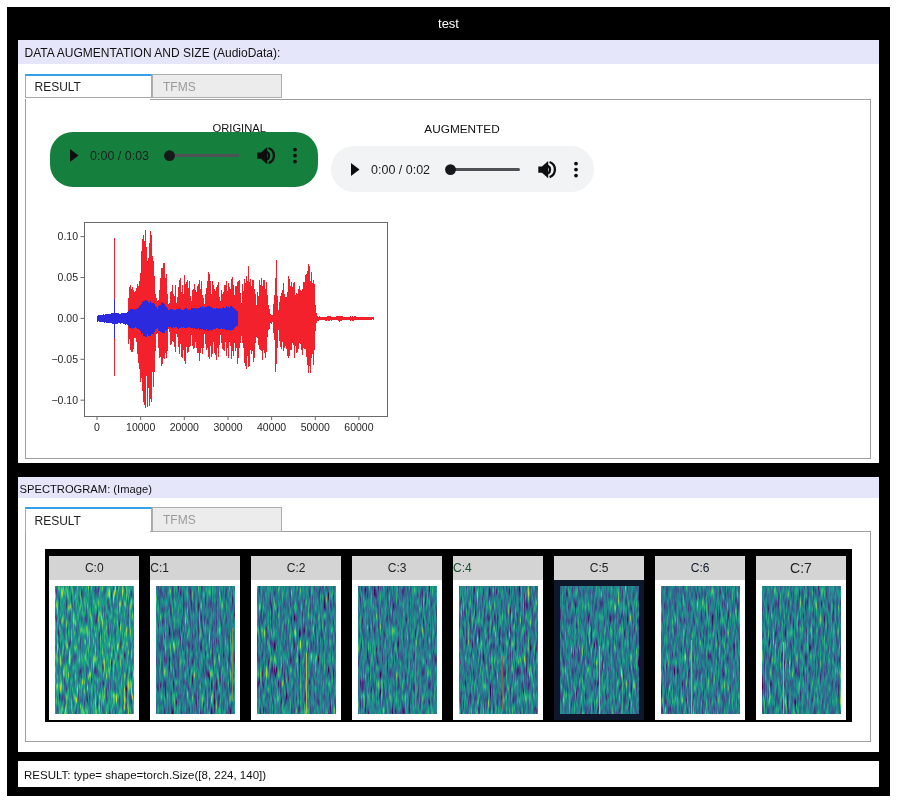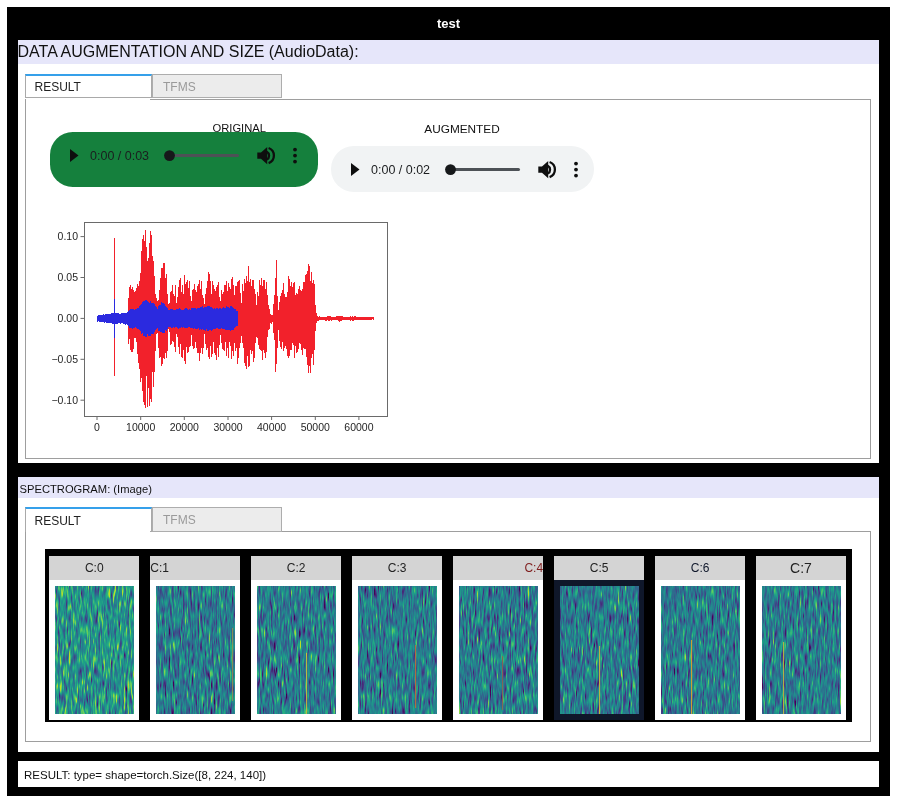--- a/index.html
+++ b/index.html
@@ -1,21 +1,21 @@
 <!DOCTYPE html>
 <html><head><meta charset="utf-8"><style>
 *{margin:0;padding:0}
 body{width:904px;height:804px;background:#fff;font-family:"Liberation Sans",sans-serif;position:relative;overflow:hidden}
 .abs{position:absolute}
 </style></head><body>
 <div class="abs" style="left:7px;top:7px;width:883px;height:789px;background:#000;z-index:0"></div>
-<div class="abs" style="left:7px;top:7px;width:883px;height:33px;line-height:34px;text-align:center;color:#fff;font-size:13px;font-weight:bold;z-index:1">test</div>
+<div class="abs" style="left:7px;top:7px;width:883px;height:33px;line-height:34px;text-align:center;color:#fff;font-size:13px;font-weight:normal;z-index:1">test</div>
 
 <div class="abs" style="left:17.5px;top:40.4px;width:861.5px;height:422.3px;background:#fff;z-index:1">
-  <div style="position:absolute;left:0;top:0;width:861.5px;height:23.9px;background:#e6e6fa;line-height:24px"><span style="font-size:16px;color:#111">DATA AUGMENTATION AND SIZE (AudioData):</span></div>
+  <div style="position:absolute;left:0;top:0;width:861.5px;height:23.9px;background:#e6e6fa;line-height:24px"><span style="margin-left:7px;font-size:12px;color:#111">DATA AUGMENTATION AND SIZE (AudioData):</span></div>
 </div>
 <div class="abs" style="left:24.5px;top:98.5px;width:844.5px;height:358.2px;border:1px solid #9e9e9e;background:#fff;z-index:2"></div>
 <div class="abs" style="left:25.5px;top:97.5px;width:124.5px;height:2px;background:#fff;z-index:6"></div>
 <div style="position:absolute;left:24.5px;top:73.7px;width:127.5px;height:24.8px;background:#fff;border:1px solid #a9a9a9;border-top:2px solid #35a0ea;box-sizing:border-box;z-index:5">
 <div style="margin:4.5px 0 0 9px;font-size:12px;color:#222">RESULT</div>
   </div>
 <div style="position:absolute;left:152px;top:73.7px;width:129.5px;height:24.8px;background:#ececec;border:1px solid #adadad;box-sizing:border-box;z-index:4">
 <div style="margin:5px 0 0 10px;font-size:12px;color:#9a9a9a">TFMS</div>
   </div>
 <div class="abs" style="left:100px;top:122px;width:166px;text-align:right;font-size:11.2px;color:#111;z-index:6">ORIGINAL</div>
@@ -171,21 +171,21 @@
             </feComponentTransfer>
 </filter>
         </defs>
 <rect width="79" height="128" fill="#2a788e"></rect>
 <rect width="79" height="128" filter="url(#sp3)"></rect>
 <rect x="57" y="59" width="1.1" height="63" fill="#c06a38" opacity="0.9"></rect>
       </svg>
     </div>
 </div>
 <div style="position:absolute;left:453.1px;top:555.6px;width:90px;height:164.5px;background:#fff;z-index:4">
-<div style="position:absolute;left:0;top:0;width:90px;height:24px;background:#d4d4d4;text-align:right;line-height:24px;font-size:12px;color:#7f1d1d">C:4</div>
+<div style="position:absolute;left:0;top:0;width:90px;height:24px;background:#d4d4d4;text-align:left;line-height:24px;font-size:12px;color:#14532d">C:4</div>
 <div style="position:absolute;left:6px;top:30px">
       <svg width="79" height="128" style="display:block">
 <defs>
           <filter id="sp4" x="0" y="0" width="100%" height="100%" color-interpolation-filters="sRGB">
 <feTurbulence type="fractalNoise" baseFrequency="0.55 0.075" numOctaves="2" seed="59"></feTurbulence>
 <feGaussianBlur stdDeviation="0.3 0.6"></feGaussianBlur>
 <feColorMatrix type="matrix" values="0.7 0.7 0.7 0 -0.59  0.7 0.7 0.7 0 -0.59  0.7 0.7 0.7 0 -0.59  0 0 0 0 1"></feColorMatrix>
 <feComponentTransfer>
               <feFuncR type="table" tableValues="0.267 0.281 0.281 0.267 0.243 0.214 0.189 0.167 0.145 0.126 0.121 0.150 0.220 0.328 0.449 0.596 0.741"></feFuncR>
               <feFuncG type="table" tableValues="0.005 0.084 0.156 0.228 0.292 0.356 0.411 0.464 0.519 0.571 0.626 0.677 0.726 0.774 0.814 0.849 0.873"></feFuncG>

